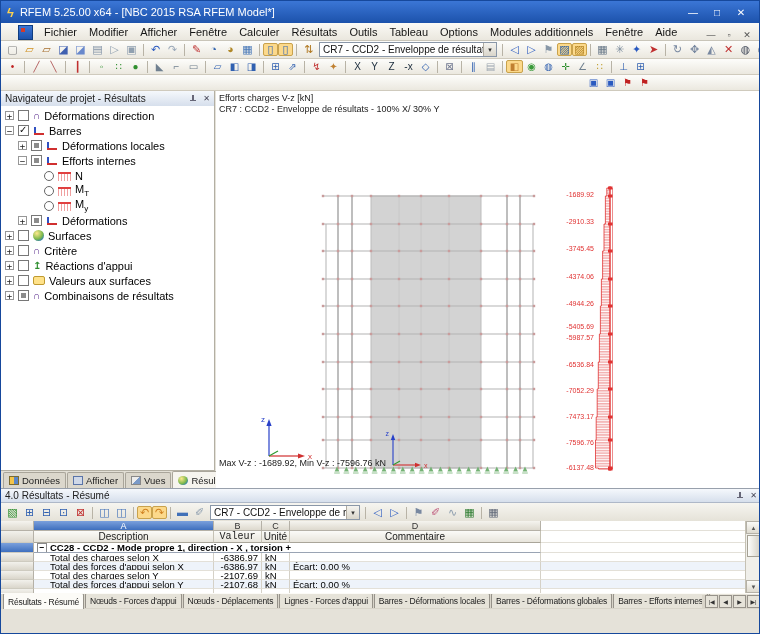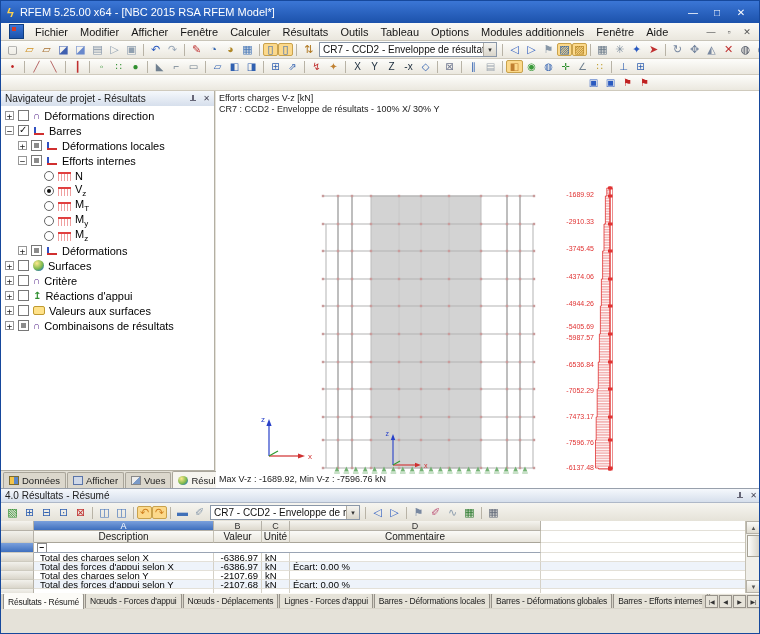--- a/index.html
+++ b/index.html
@@ -6,21 +6,21 @@
   body{width:760px;height:634px;overflow:hidden;font-family:"Liberation Sans","DejaVu Sans",sans-serif;background:#d8d4ca;}
   #win{position:relative;width:758px;height:632px;border:1px solid #16489c;background:#e5e2d9;overflow:hidden;}
 
   
   .titlebar{position:absolute;left:0;top:0;width:100%;height:22px;background:linear-gradient(#3b76d6,#1c52ab);color:#fff;font-size:11px;display:flex;align-items:center;padding:0 6px;box-sizing:border-box;}
   .app-icon{color:#ffd34d;font-weight:bold;margin-right:6px;font-size:13px;line-height:1;}
   .title-controls{margin-left:auto;display:flex;}
   .tc{width:24px;height:18px;display:flex;align-items:center;justify-content:center;font-size:10px;color:#fff;}
 
   
-  .menubar{position:absolute;top:22px;left:0;width:100%;height:18px;background:linear-gradient(#fbfaf6,#eae7de);border-bottom:1px solid #c9c5b9;display:flex;align-items:center;font-size:11px;box-sizing:border-box;padding-left:6px;}
+  .menubar{position:absolute;top:22px;left:0;width:100%;height:18px;background:linear-gradient(#fbfaf6,#eae7de);border-bottom:1px solid #c9c5b9;display:flex;align-items:flex-end;font-size:11px;box-sizing:border-box;padding-left:15px;}
   .mdi-doc{width:13px;height:13px;background:linear-gradient(#3b76d6,#1c52ab);border:1px solid #0f3d80;margin:0 5px 0 2px;position:relative;flex:none;}
   .mdi-doc::after{content:"";position:absolute;left:2px;top:2px;width:4px;height:4px;background:#d23a2a;}
   .menu-item{padding:2px 6px;color:#151515;white-space:nowrap;}
   .mdi-controls{margin-left:auto;display:flex;gap:4px;padding-right:5px;color:#555;font-size:9px;}
   .mdi-controls span{width:14px;text-align:center;}
 
   
   .tb{position:absolute;left:0;width:100%;background:linear-gradient(#fdfdfb,#ebe8df);border-bottom:1px solid #cfcabd;display:flex;align-items:center;box-sizing:border-box;padding-left:3px;}
   #tb1{top:40px;height:18px;}
   #tb2{top:58px;height:16px;}
@@ -66,21 +66,21 @@
   .ttic-data{background:linear-gradient(90deg,#f3c44a 50%,#5a86c8 50%);border:1px solid #7a6a30;}
   .ttic-disp{background:#cfd8e8;border:1px solid #5a74a8;}
   .ttic-views{background:linear-gradient(135deg,#ececec 50%,#7a9ac8 50%);border:1px solid #888;}
   .ttic-res{border-radius:50%;background:radial-gradient(circle at 35% 30%,#ffe98c,#7cb84c 55%,#2d7fb0 80%,#5a4a9a);}
 
   
   #viewport{position:absolute;left:215px;top:90px;width:544px;height:397px;background:#ffffff;overflow:hidden;}
   .vtxt{position:absolute;font-size:9px;color:#222;white-space:nowrap;}
   #vh1{left:3px;top:2px;}
   #vh2{left:3px;top:13px;}
-  #vstatus{left:3px;bottom:4px;margin-top:24px;}
+  #vstatus{left:3px;bottom:20px;margin-top:24px;}
   #mainsvg{position:absolute;left:0;top:0;}
 
   
   #results{position:absolute;left:0;top:487px;width:760px;height:105px;background:#eceae1;border-top:1px solid #98a0ac;box-sizing:border-box;}
   .res-hdr{height:13px;background:linear-gradient(#f5f8fc,#d6dfec);border-bottom:1px solid #aeb8c8;display:flex;align-items:center;font-size:10px;color:#222;padding:0 4px;}
   .res-tb{height:19px;display:flex;align-items:center;background:linear-gradient(#f6f5f0,#e4e1d7);border-bottom:1px solid #c5c1b4;padding-left:3px;}
   .rtable{position:absolute;left:0;top:32px;right:16px;bottom:0;background:#fff;overflow:hidden;}
   .letters{height:10px;display:flex;font-size:9px;}
   .lcell{border-right:1px solid #b5b1a7;border-bottom:1px solid #b5b1a7;background:linear-gradient(#f5f4ef,#ddd9ce);display:flex;align-items:center;justify-content:center;color:#333;box-sizing:border-box;flex:none;}
   .lcell.sel{background:linear-gradient(#7aa0dc,#3f6fbe);color:#fff;}
@@ -88,21 +88,21 @@
   .hcell{background:linear-gradient(#fbfbf8,#e8e5dc);border-right:1px solid #c5c1b4;border-bottom:1px solid #a9a599;display:flex;align-items:center;justify-content:center;color:#222;box-sizing:border-box;flex:none;}
   .rrow{display:flex;font-size:9.5px;align-items:stretch;}
   .gut{width:33px;background:linear-gradient(#f2f1ec,#dad6cb);border-right:1px solid #b5b1a7;border-bottom:1px solid #cecbc0;flex:none;box-sizing:border-box;}
   .gut.sel{background:linear-gradient(#7aa0dc,#3f6fbe);}
   .cell{border-right:1px solid #d5d1c7;border-bottom:1px solid #e3e0d8;display:flex;align-items:center;padding:0 3px;box-sizing:border-box;color:#000;overflow:hidden;white-space:nowrap;flex:none;}
   .cell.num{justify-content:flex-end;}
   .rowalt{background:#eef3fa;}
   .fill{flex:1;border-bottom:1px solid #e3e0d8;}
   .grow .cell{font-weight:bold;border-bottom:1px solid #9aa4b4;}
   .gbox{width:8px;height:8px;border:1px solid #8a8a8a;display:inline-flex;align-items:center;justify-content:center;font-size:8px;line-height:5px;margin-right:3px;flex:none;font-family:"DejaVu Sans Mono",monospace;background:#fff;}
-  .indent{padding-left:6px;text-align:center;}
+  .indent{padding-left:16px;text-align:center;}
   .vsb{position:absolute;right:0;top:32px;bottom:0;width:16px;background:#f0efea;border-left:1px solid #c5c1b4;box-sizing:border-box;}
   .sarr{height:13px;display:flex;align-items:center;justify-content:center;font-size:6px;color:#555;background:linear-gradient(#fbfbf8,#dedacf);border:1px solid #b5b1a7;box-sizing:border-box;}
   .sarr.bot{position:absolute;bottom:0;left:0;right:0;}
   .sthumb{height:20px;margin:1px;background:linear-gradient(90deg,#fdfdfb,#d8d4c9);border:1px solid #a5a195;}
 
   
   #doctabs{position:absolute;left:0;top:592px;width:760px;height:16px;background:#d9d5ca;border-top:1px solid #fcfbf7;display:flex;align-items:flex-end;padding-left:2px;box-sizing:border-box;overflow:hidden;}
   .dtab{height:14px;font-size:8.5px;letter-spacing:-0.2px;display:flex;align-items:center;padding:0 4px;border:1px solid #96928a;border-bottom:none;background:#e6e3d9;margin-right:1px;border-radius:2px 2px 0 0;color:#222;white-space:nowrap;flex:none;}
   .dtab.active{background:#fcfbf7;height:15px;}
   .tabnav{position:absolute;right:1px;bottom:1px;display:flex;gap:1px;background:#d9d5ca;padding-left:3px;}
@@ -286,41 +286,29 @@
           <span class="tlabel">Efforts internes</span>
         </div>
         <div class="trow" style="padding-left: 30px;">
           <span class="expsp"></span>
           <span class="rad"></span>
           <span class="ti chip-diag"></span>
           <span class="tlabel">N</span>
         </div>
         <div class="trow" style="padding-left: 30px;">
           <span class="expsp"></span>
-          <span class="rad on"></span>
-          <span class="ti chip-diag"></span>
-          <span class="tlabel">V<sub>z</sub></span>
-        </div>
-        <div class="trow" style="padding-left: 30px;">
-          <span class="expsp"></span>
           <span class="rad"></span>
           <span class="ti chip-diag"></span>
           <span class="tlabel">M<sub>T</sub></span>
         </div>
         <div class="trow" style="padding-left: 30px;">
           <span class="expsp"></span>
           <span class="rad"></span>
           <span class="ti chip-diag"></span>
           <span class="tlabel">M<sub>y</sub></span>
-        </div>
-        <div class="trow" style="padding-left: 30px;">
-          <span class="expsp"></span>
-          <span class="rad"></span>
-          <span class="ti chip-diag"></span>
-          <span class="tlabel">M<sub>z</sub></span>
         </div>
         <div class="trow" style="padding-left: 17px;">
           <span class="exp">+</span>
           <span class="cb pt"></span>
           <span class="ti chip-axes"></span>
           <span class="tlabel">Déformations</span>
         </div>
         <div class="trow" style="padding-left: 4px;">
           <span class="exp">+</span>
           <span class="cb "></span>
@@ -664,29 +652,30 @@
           <span class="lcell" style="width: 33px;"></span>
           <span class="lcell sel" style="width: 180px;">A</span>
           <span class="lcell" style="width: 48px;">B</span>
           <span class="lcell" style="width: 28px;">C</span>
           <span class="lcell" style="width: 251px;">D</span>
           <span class="fill"></span>
         </div>
         <div class="heads">
           <span class="gut"></span>
           <span class="hcell" style="width: 180px;">Description</span>
-          <span class="hcell" style="width: 48px;">Valeur</span>
+          <span class="hcell" style="width: 48px; font-family: Liberation Mono, monospace;">Valeur</span>
           <span class="hcell" style="width: 28px;">Unité</span>
           <span class="hcell" style="width: 251px;">Commentaire</span>
           <span class="fill"></span>
         </div>
         <div class="rrow grow" style="height: 10px;">
           <span class="gut sel"></span>
           <span class="cell" style="width: 507px;">
             <span class="gbox">−</span>
+            <span>CC28 - CCD2 - Mode propre 1, direction - X , torsion +</span>
           </span>
           <span class="fill"></span>
         </div>
         <div class="rrow" style="height: 9px;">
           <span class="gut"></span>
           <span class="cell indent" style="width: 180px;">Total des charges selon X</span>
           <span class="cell num" style="width: 48px;">-6386.97</span>
           <span class="cell" style="width: 28px;">kN</span>
           <span class="cell" style="width: 251px;"></span>
           <span class="fill"></span>

